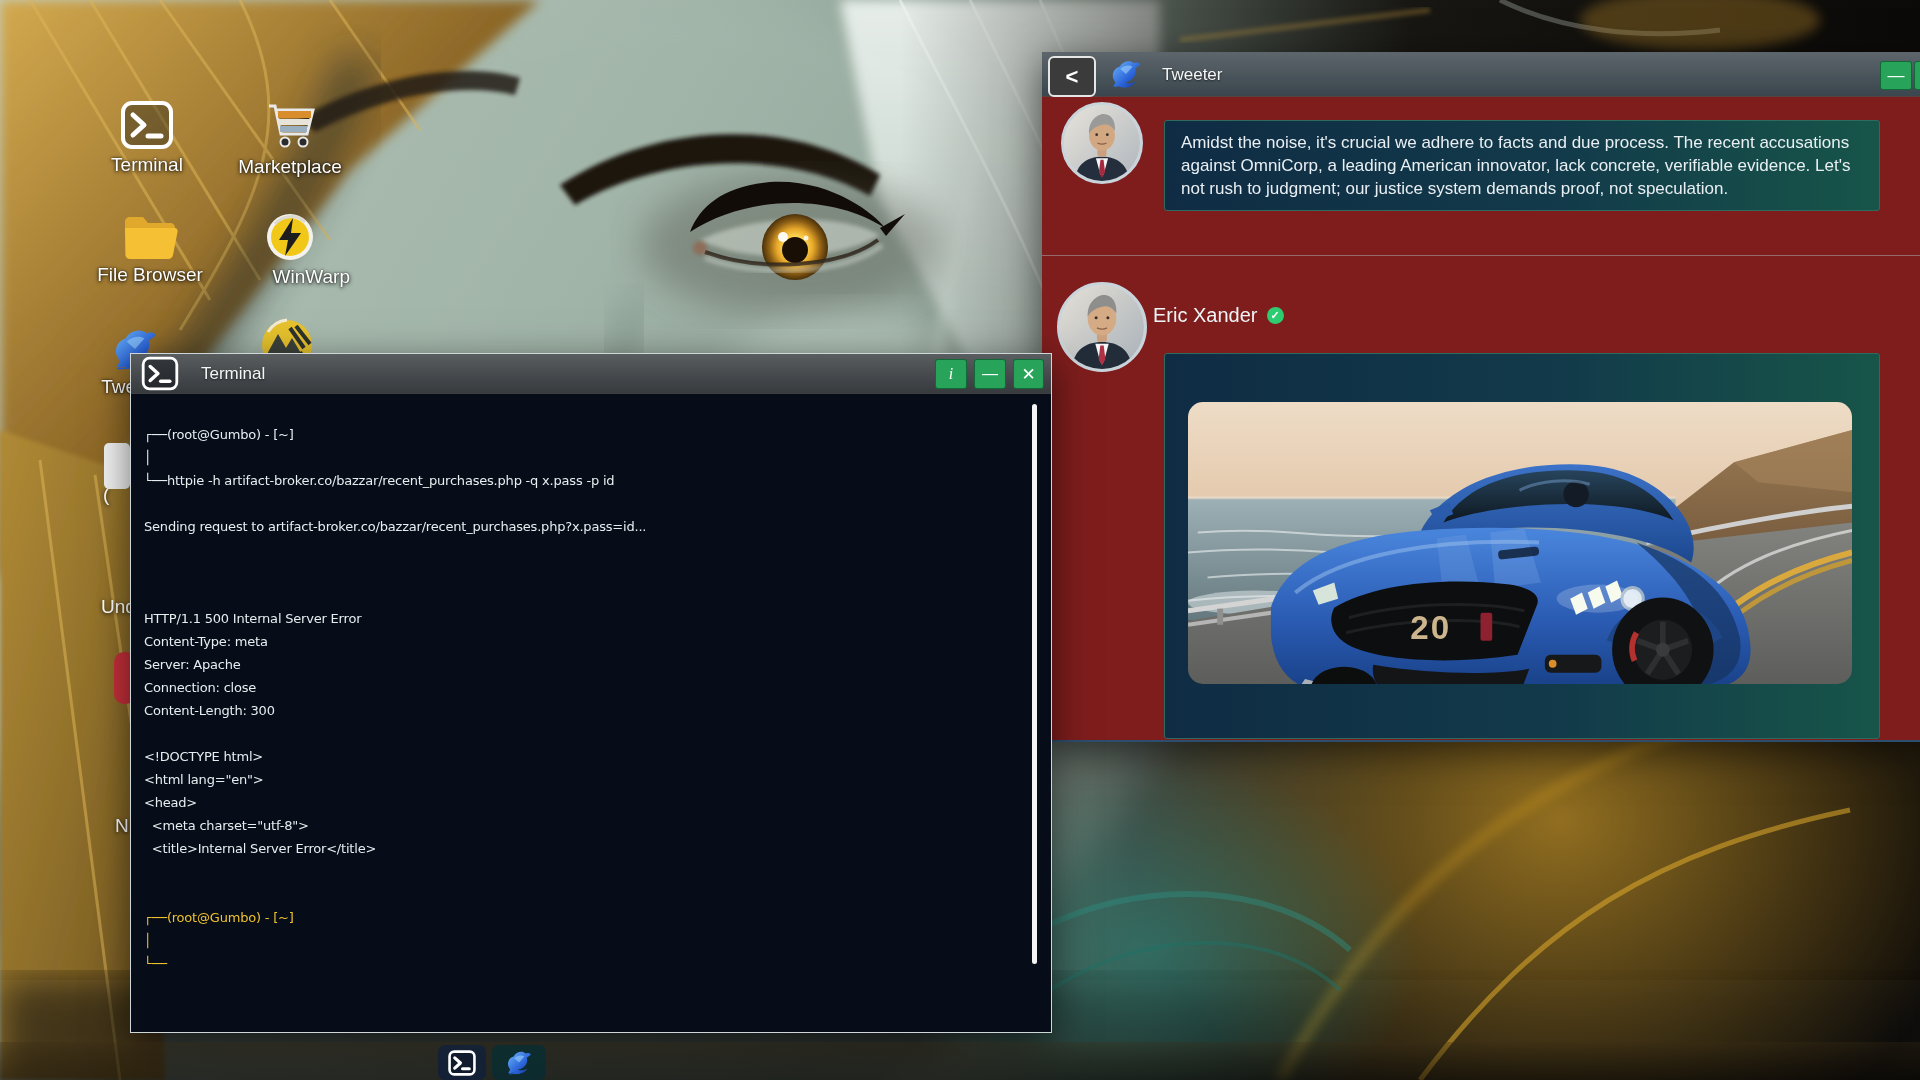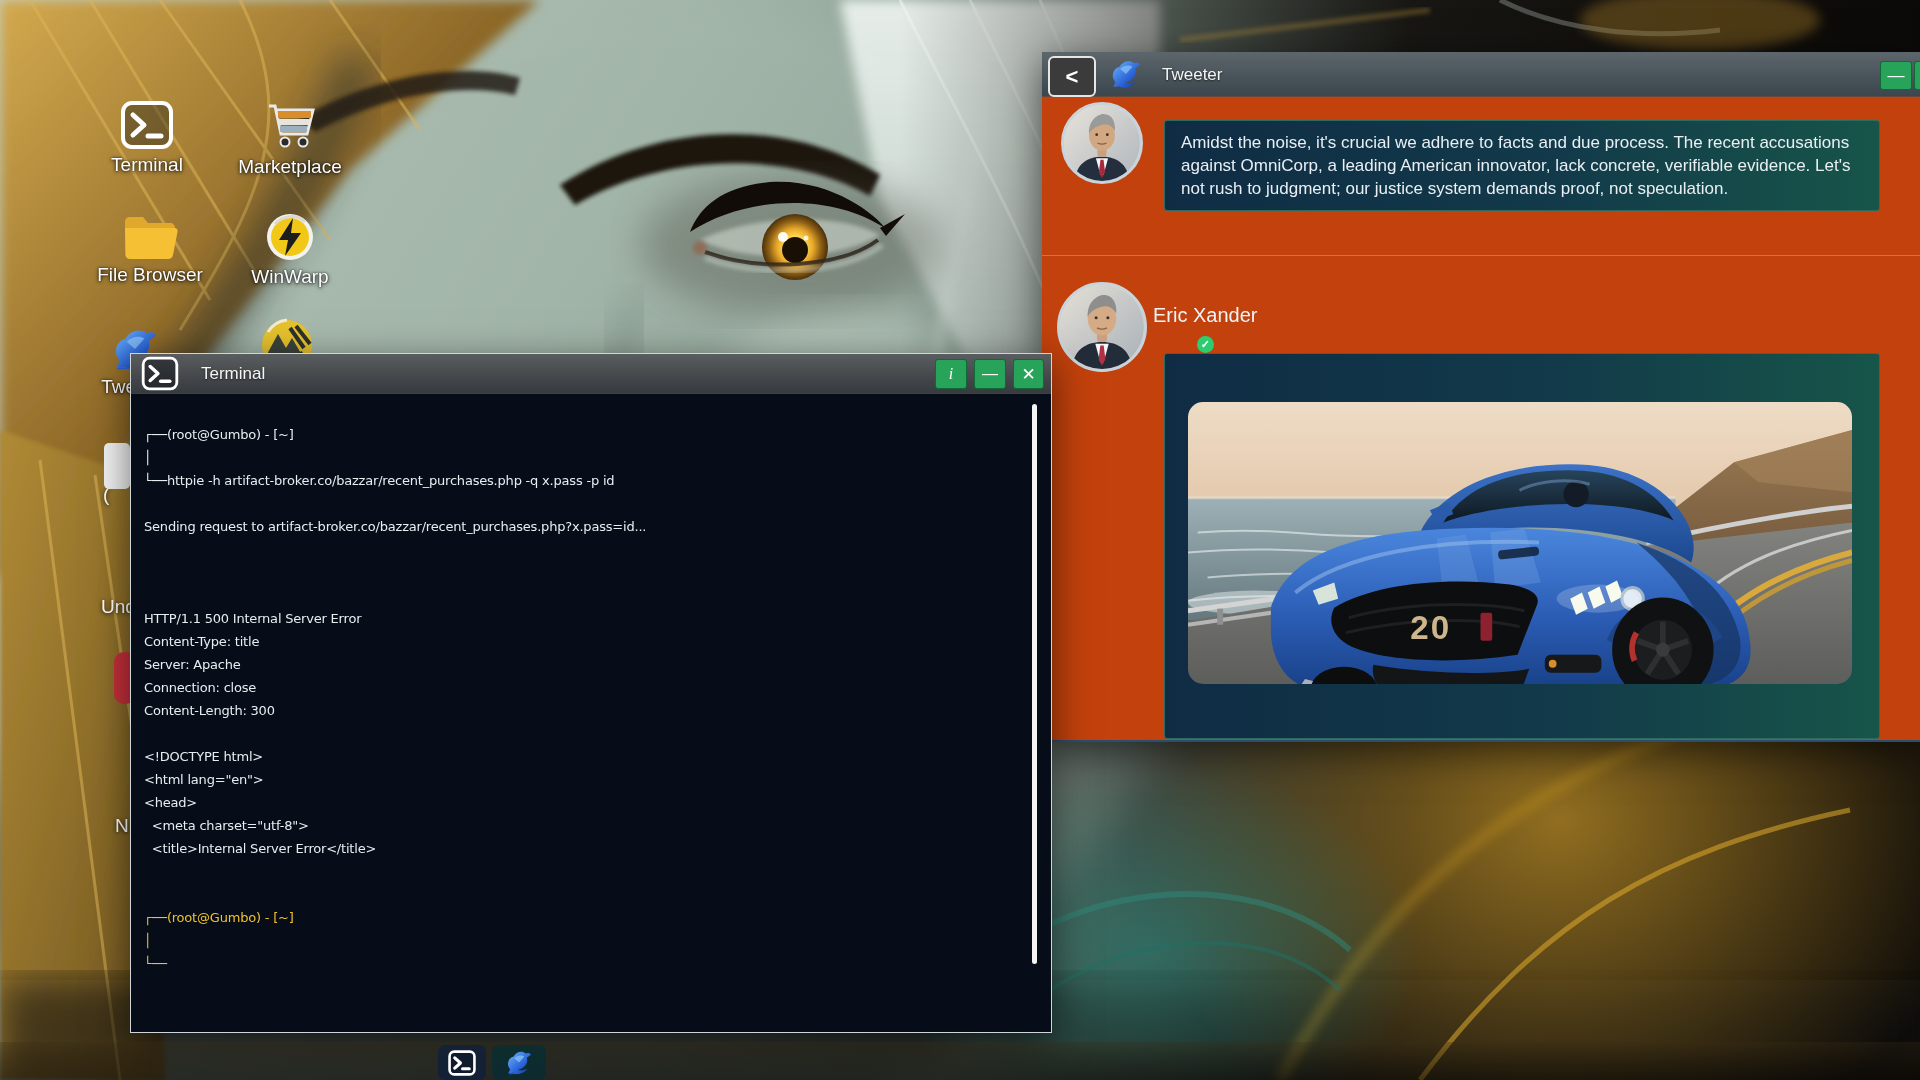--- a/index.html
+++ b/index.html
@@ -33,21 +33,21 @@
   .term-line{height:23px;line-height:23px;font-size:13px;white-space:pre;
              font-family:"DejaVu Sans",sans-serif;letter-spacing:-0.2px;}
   .term-line.white{color:#e8edf0;}
   .term-line.gold{color:#eec22f;}
   .term-scrollbar{position:absolute;right:14px;top:11px;width:5px;height:560px;
                   background:#f4f4f4;border-radius:3px;z-index:2;}
   
   .tweeter-win{left:1042px;top:52px;width:878px;height:688px;z-index:2;
                background:#0d2033;border-bottom:2px solid #2d4d6e;}
   .tweeter-body{position:absolute;left:0;top:44px;right:0;bottom:0;overflow:hidden;
-                background:#c2410c;}
+                background:#7f1d1d;}
   .back-btn{position:absolute;left:6px;top:4px;width:44px;height:37px;
             background:#3b3b3b;border:2px solid #e6e6e6;border-radius:6px;
             color:#fff;font-size:22px;display:flex;align-items:center;justify-content:center;
             cursor:pointer;font-weight:bold;}
   .tweet-card{position:absolute;border-radius:3px;border:1px solid #2f6a5f;
               background:linear-gradient(90deg,#0f2c44 0%,#123a4a 55%,#175549 100%);
               color:#e9eff3;font-size:17px;line-height:23px;}
   .avatar{position:absolute;border-radius:50%;border:3px solid #c9d3da;overflow:hidden;
           background:#d6dde2;}
   .tweet-divider{position:absolute;left:0;width:878px;height:1px;
@@ -198,21 +198,21 @@
   </div>
 
   <div class="abs dicon" style="left:90px;top:214px;">
     <svg class="ic" width="58" height="46" viewBox="0 0 58 46">
       <path d="M4,8 C4,5 6,3 9,3 L22,3 L27,9 L49,9 C52,9 54,11 54,14 L54,16 L4,16 Z" fill="#e0a92c"></path>
       <path d="M4,14 L54,14 C56,14 57,16 56.5,18 L52,41 C51.5,43.5 49.5,45 47,45 L9,45 C6.5,45 4.8,43.5 4.4,41 L4,16 Z" fill="#f5c033"></path>
     </svg>
     <span class="dlabel">File Browser</span>
   </div>
 
-  <div class="abs dicon" style="left:230px;top:212px;">
+  <div class="abs dicon" style="left:230px;top:212px;text-align:right;">
     <svg class="ic" width="50" height="50" viewBox="0 0 50 50">
       <circle cx="25" cy="25" r="23" fill="#f4f2ec"></circle>
       <circle cx="25" cy="25" r="19" fill="#f2c818"></circle>
       <path d="M28,6 L14,28 L23,28 L20,44 L36,21 L26,21 Z" fill="#1d1d1d"></path>
       <path d="M10,12 A21,21 0 0 1 40,10" fill="none" stroke="#dcd9cf" stroke-width="3"></path>
     </svg>
     <span class="dlabel">WinWarp</span>
   </div>
 
   <div class="abs dicon" style="left:75px;top:326px;width:120px;">
@@ -289,21 +289,21 @@
           <path d="M42,70 L58,70 L52,92 L48,92 Z" fill="#f4f5f7"></path>
           <path d="M48,72 L52,72 L54,88 L50,96 L46,88 Z" fill="#b03046"></path>
           <rect x="44" y="54" width="12" height="14" rx="4" fill="#caa07f"></rect>
           <ellipse cx="50" cy="40" rx="17" ry="20" fill="#d5ab86"></ellipse>
           <path d="M33,38 C32,20 45,12 52,12 C64,12 68,24 67,34 C62,26 56,24 50,26 C42,28 36,32 33,38 Z" fill="#8e8e8c"></path>
           <circle cx="43" cy="39" r="1.8" fill="#3a2f28"></circle>
             <circle cx="57" cy="39" r="1.8" fill="#3a2f28"></circle>
           <path d="M44,51 Q50,54 56,51" stroke="#8a5f47" stroke-width="1.6" fill="none"></path>
         </svg>
       </div>
-      <div class="author-row" style="left:111px;top:208px;flex-direction:column;">
+      <div class="author-row" style="left:111px;top:208px;">
         <span class="author-name">Eric Xander</span>
         <span class="verified-badge">✓</span>
       </div>
 
       <div class="tweet-card" style="left:122px;top:257px;width:714px;height:384px;">
         <div class="tweet-image-box" style="left:23px;top:48px;width:664px;height:282px;border-radius:15px;">
           
           <svg width="664" height="314" viewBox="0 0 681 313" preserveAspectRatio="none">
             <defs>
               <linearGradient id="c-sky" x1="0" y1="0" x2="0" y2="1">
@@ -433,21 +433,21 @@
       <div class="term-lines" id="terminal-lines">
           <div class="term-line white">┌──(root@Gumbo) - [~]</div>
           <div class="term-line white">│</div>
           <div class="term-line white">└──httpie -h artifact-broker.co/bazzar/recent_purchases.php -q x.pass -p id</div>
           <div class="term-line white">&nbsp;</div>
           <div class="term-line white">Sending request to artifact-broker.co/bazzar/recent_purchases.php?x.pass=id...</div>
           <div class="term-line white">&nbsp;</div>
           <div class="term-line white">&nbsp;</div>
           <div class="term-line white">&nbsp;</div>
           <div class="term-line white">HTTP/1.1 500 Internal Server Error</div>
-          <div class="term-line white">Content-Type: title</div>
+          <div class="term-line white">Content-Type: meta</div>
           <div class="term-line white">Server: Apache</div>
           <div class="term-line white">Connection: close</div>
           <div class="term-line white">Content-Length: 300</div>
           <div class="term-line white">&nbsp;</div>
           <div class="term-line white">&lt;!DOCTYPE html&gt;</div>
           <div class="term-line white">&lt;html lang="en"&gt;</div>
           <div class="term-line white">&lt;head&gt;</div>
           <div class="term-line white">  &lt;meta charset="utf-8"&gt;</div>
           <div class="term-line white">  &lt;title&gt;Internal Server Error&lt;/title&gt;</div>
           <div class="term-line white">&nbsp;</div>

